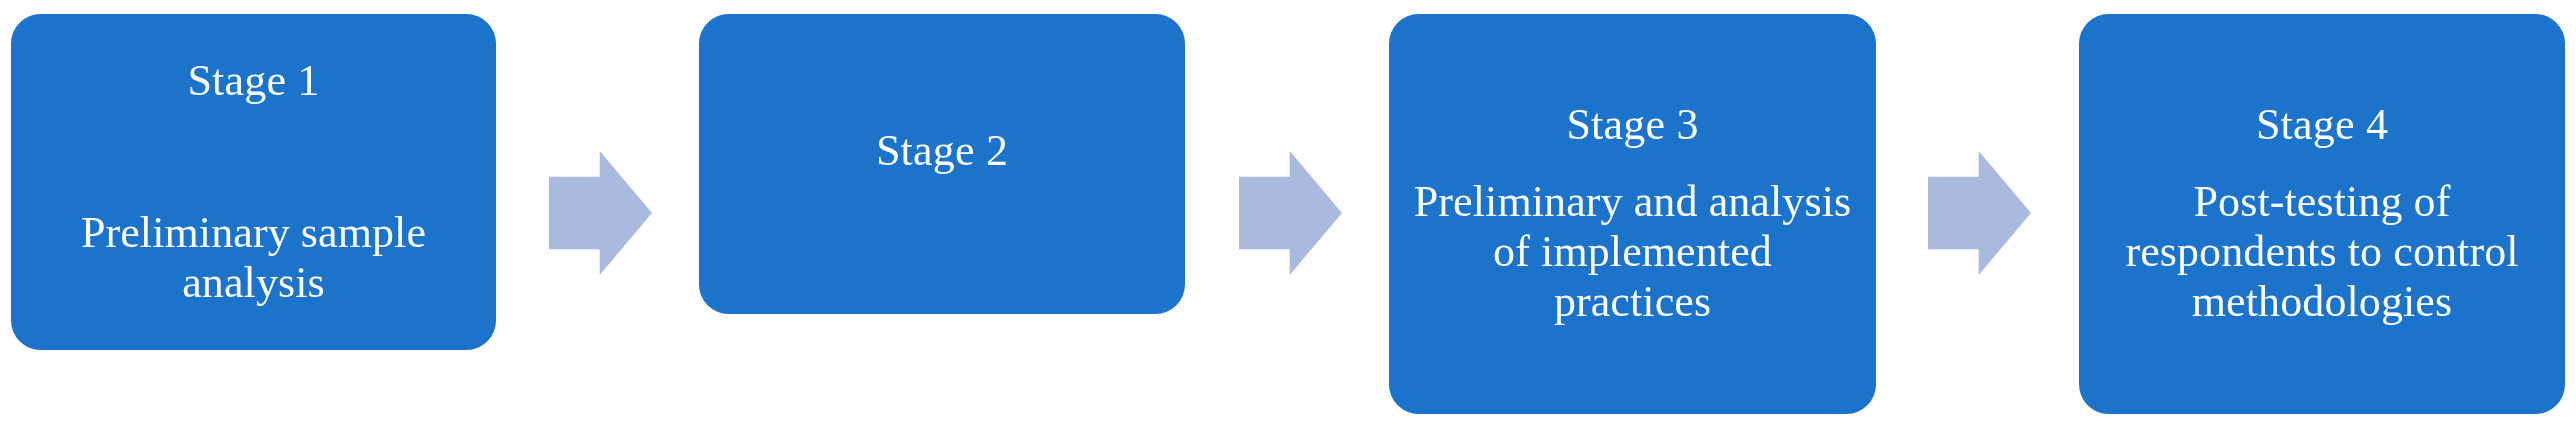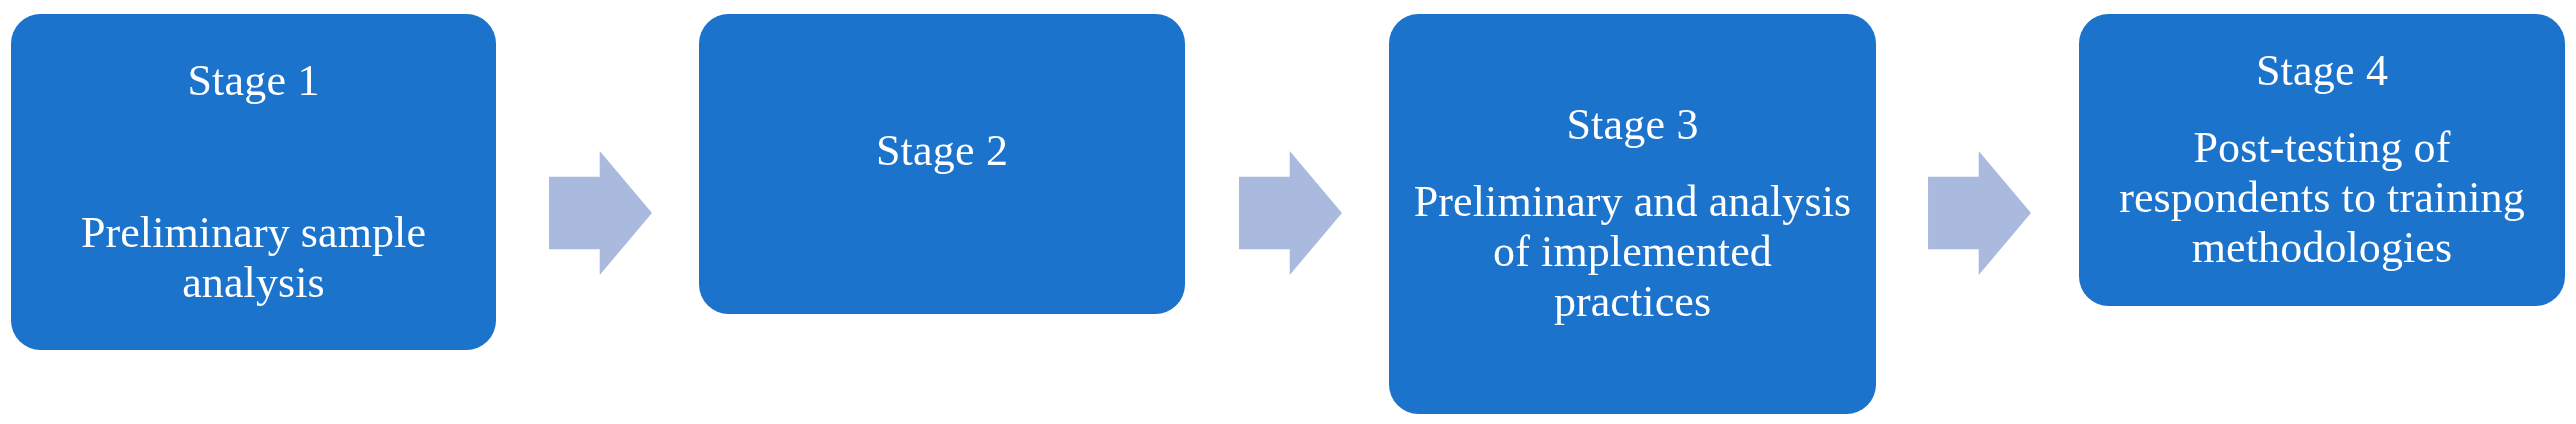--- a/index.html
+++ b/index.html
@@ -45,21 +45,21 @@
     font-size: 44px;
     line-height: 1.14;
     letter-spacing: 0.1px;
     max-width: 100%;
   }
 
   
   #box-1 { left: 11px;   top: 14px; width: 485px; height: 336px; gap: 38px; }
   #box-2 { left: 699px;  top: 14px; width: 486px; height: 300px; }
   #box-3 { left: 1389px; top: 14px; width: 487px; height: 400px; }
-  #box-4 { left: 2079px; top: 14px; width: 486px; height: 292px; }
+  #box-4 { left: 2079px; top: 14px; width: 486px; height: 400px; }
 
   .flow-arrow {
     position: absolute;
     top: 151px;
     width: 103px;
     height: 124px;
   }
   #arrow-1 { left: 549px; }
   #arrow-2 { left: 1239px; }
   #arrow-3 { left: 1928px; }
@@ -101,17 +101,17 @@
 
   <div class="flow-arrow" id="arrow-3">
     <svg viewBox="0 0 132 159" xmlns="http://www.w3.org/2000/svg" aria-hidden="true">
       <polygon points="0,33 65,33 65,0 132,79.5 65,159 65,126 0,126" fill="#AAB9DE"></polygon>
     </svg>
   </div>
 
   <div class="stage-box" id="box-4" style="background: rgb(27, 115, 204); color: rgb(255, 255, 255);">
     <div class="stage-heading">Stage 4</div>
     <div class="stage-gap"></div>
-    <div class="stage-body">Post-testing of respondents to training methodologies</div>
+    <div class="stage-body">Post-testing of respondents to control methodologies</div>
   </div>
 
 </div>
 
 
 </body></html>

